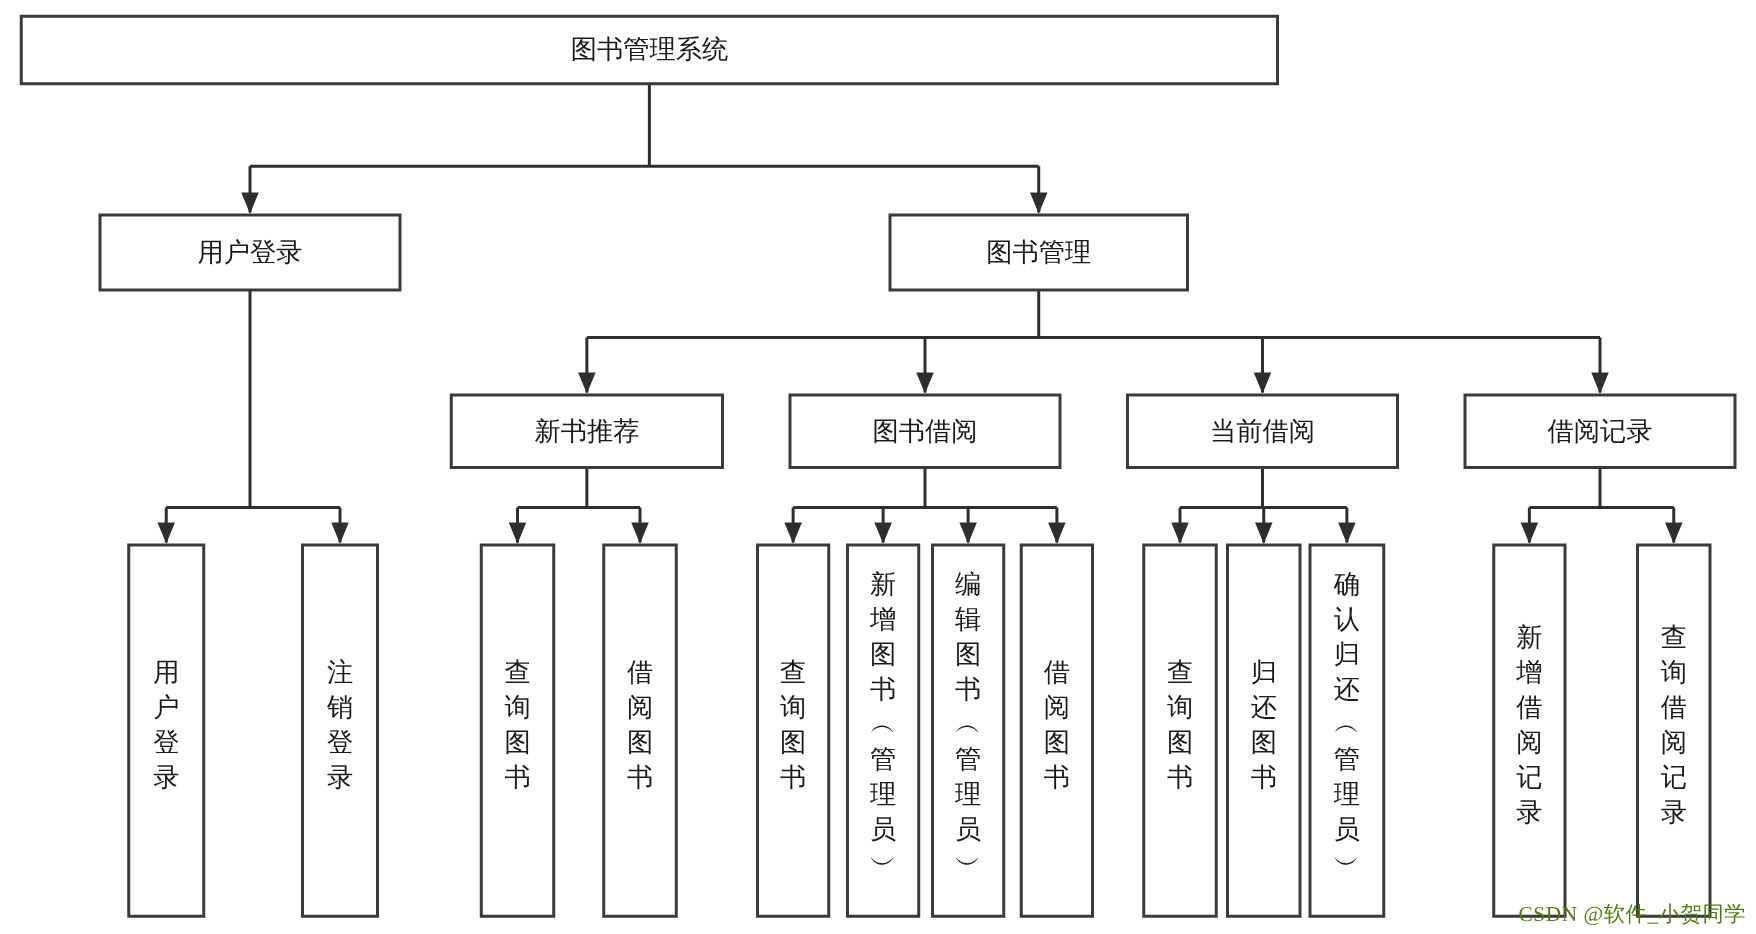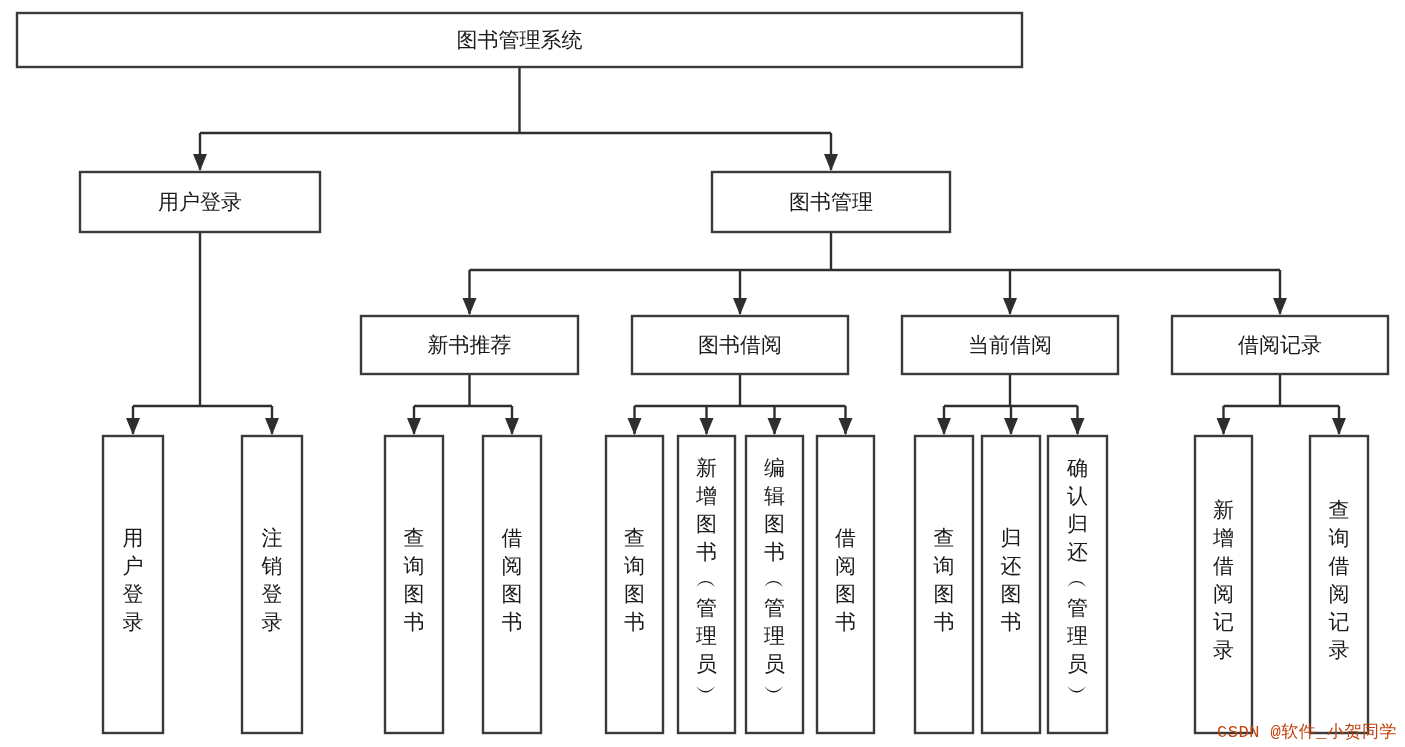--- a/index.html
+++ b/index.html
@@ -49,23 +49,23 @@
     fill: none;
   }
   .arrow-head {
     fill: #2e2e2e;
     stroke: none;
   }
   .watermark {
     position: absolute;
     right: 8px;
     bottom: 4px;
-    font-family: Liberation Mono, monospace;
+    font-family: Liberation Serif, serif;
     font-size: 17px;
-    color: #c2410c;
+    color: #4d7c0f;
     white-space: nowrap;
     letter-spacing: 0.5px;
   }
 </style>
 </head>
 <body>
 
 <div id="diagram-root">
   <svg class="flow" viewBox="0 0 1405 747">
     <g id="edges-layer">

